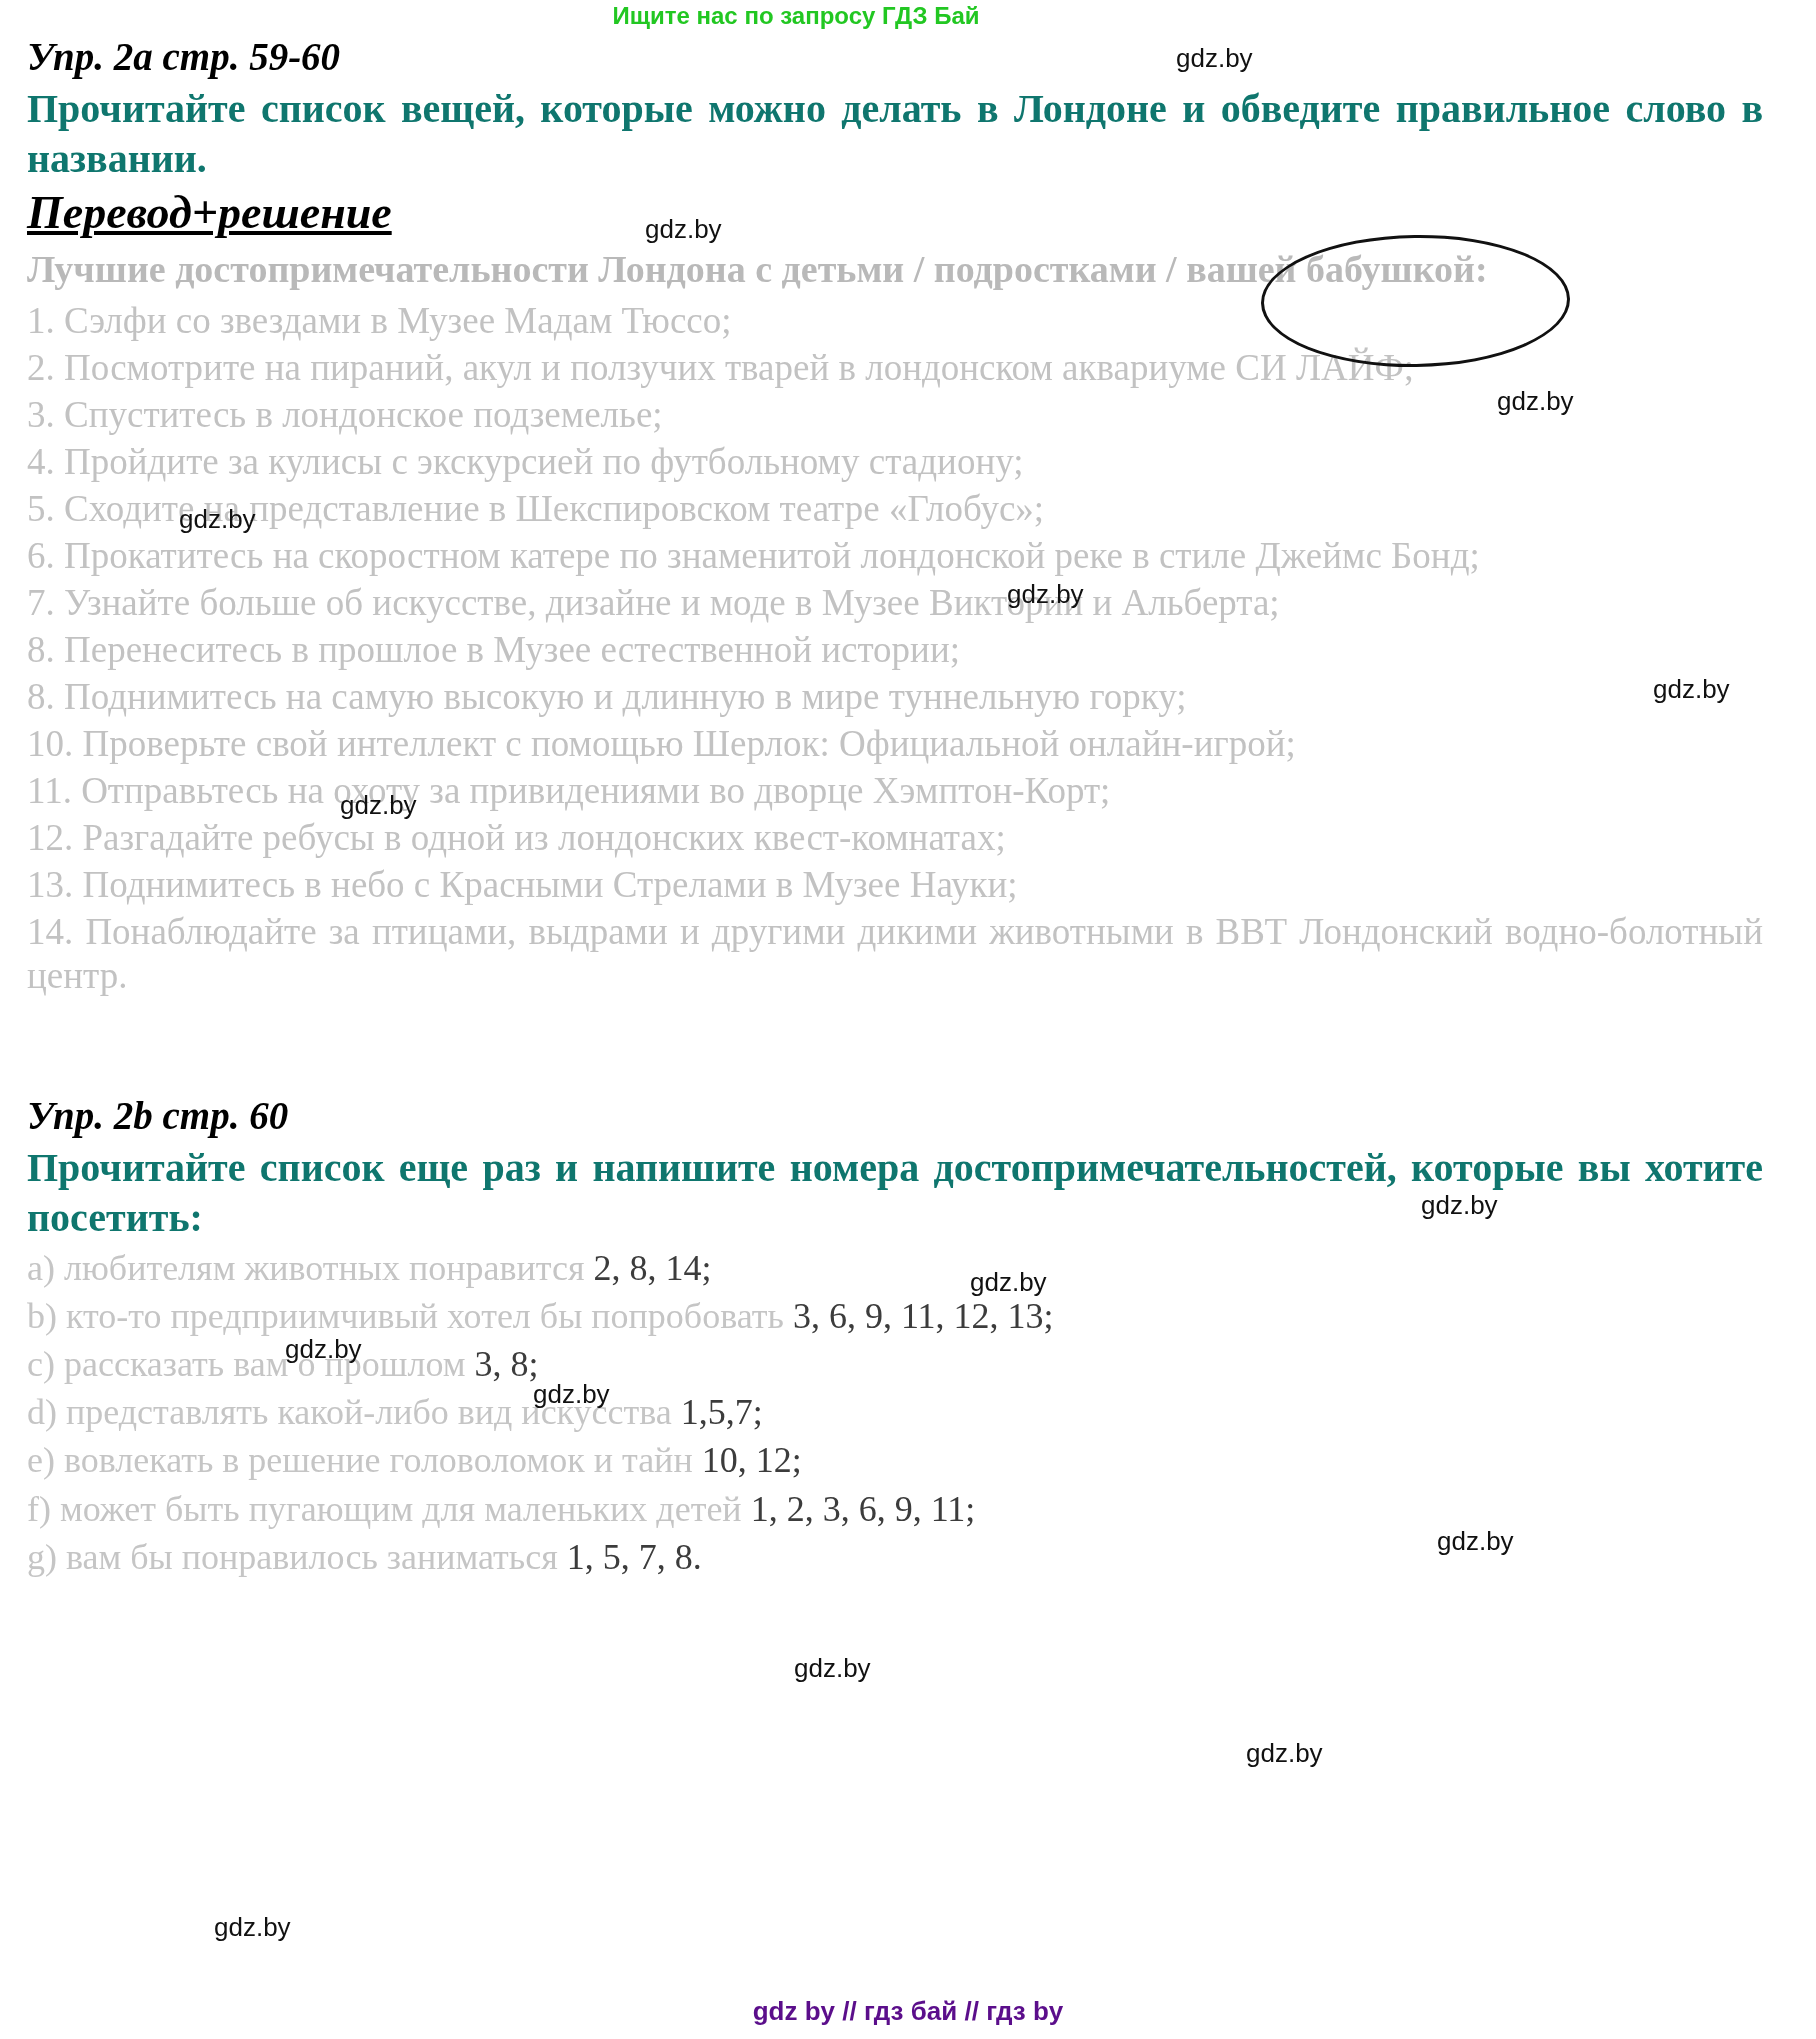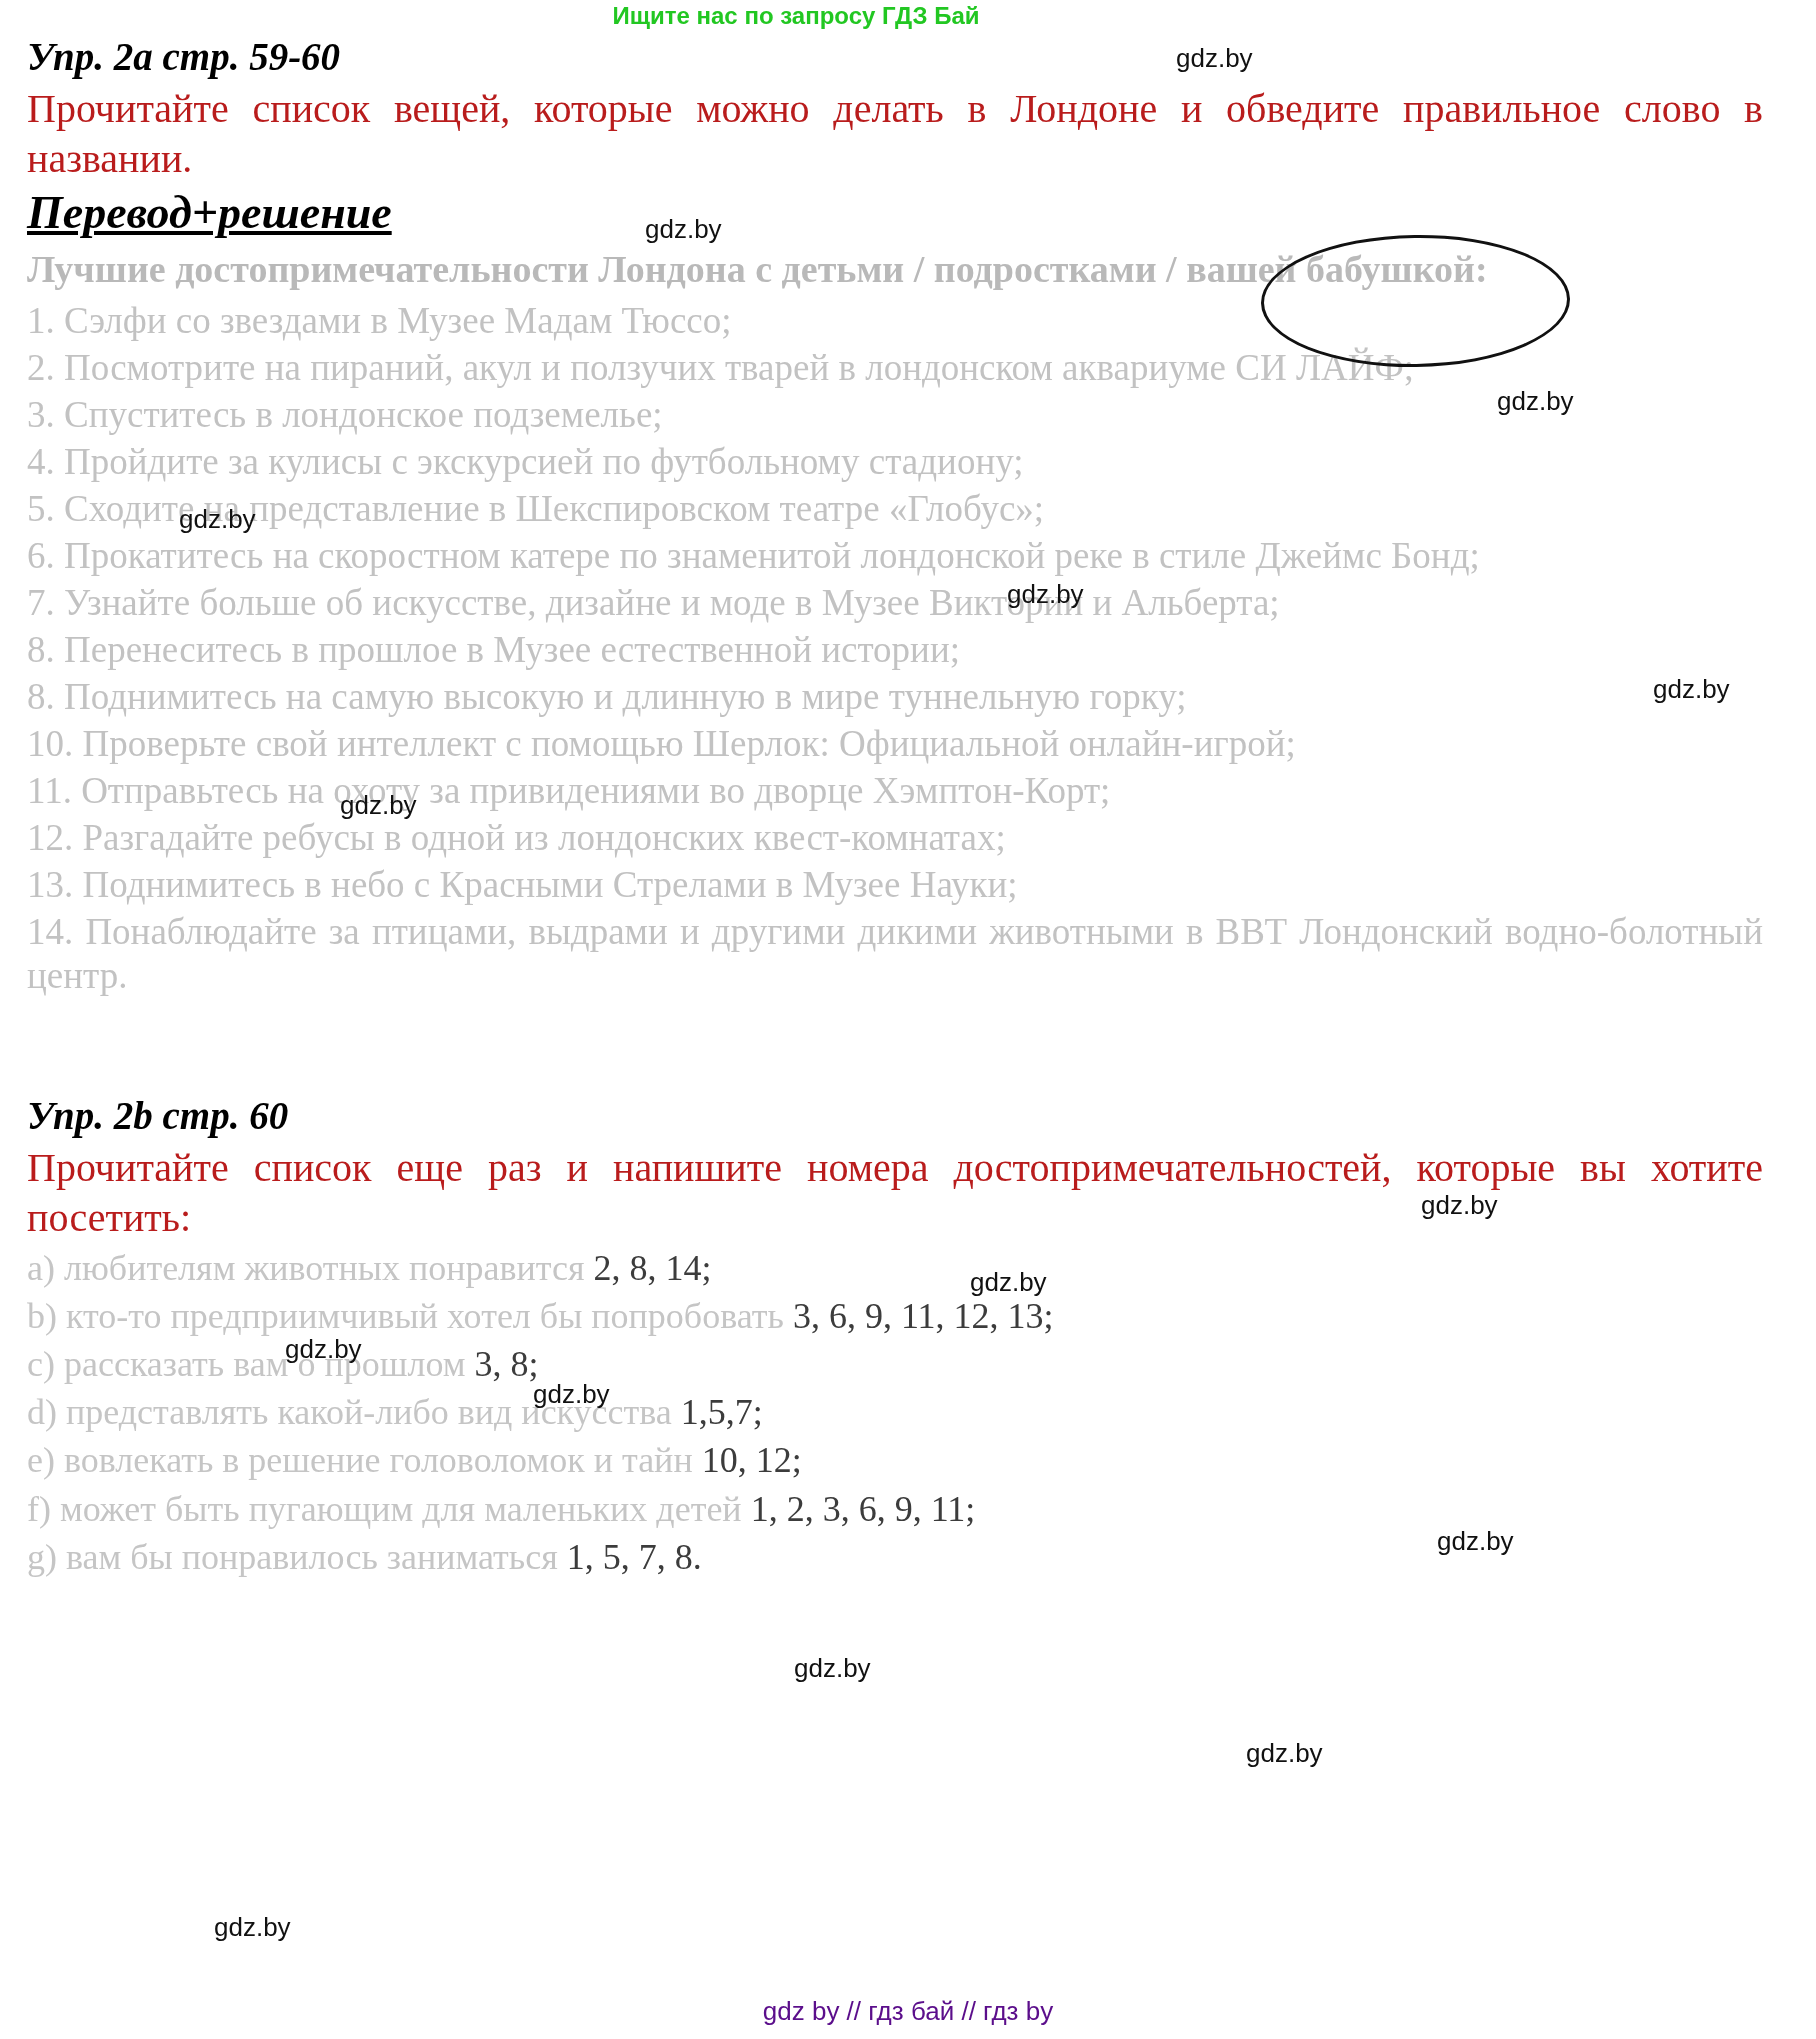--- a/index.html
+++ b/index.html
@@ -47,22 +47,22 @@
     font-size: 39px;
     font-weight: bold;
     font-style: italic;
     color: #000000;
     line-height: 1.18;
     margin: 0 0 3.9px 0;
   }
 
   .ex-task {
     font-size: 40px;
-    font-weight: normal;
-    color: #b91c1c;
+    font-weight: bold;
+    color: #0f766e;
     line-height: 1.24;
     text-align: justify;
     text-align-last: left;
     margin: 0 0 1.9px 0;
   }
 
   .subhead {
     font-size: 46px;
     font-weight: bold;
     font-style: italic;
@@ -133,21 +133,21 @@
 
   
   .footer {
     position: absolute;
     left: 0;
     bottom: 11.6px;
     width: 1816px;
     text-align: center;
     font-family: "Liberation Sans", "DejaVu Sans", sans-serif;
     font-size: 26px;
-    font-weight: normal;
+    font-weight: bold;
     color: #5b0e8b;
     white-space: nowrap;
   }
 </style>
 </head>
 <body>
 
 <div class="page">
 
   <div class="promo">Ищите нас по запросу ГДЗ Бай</div>

